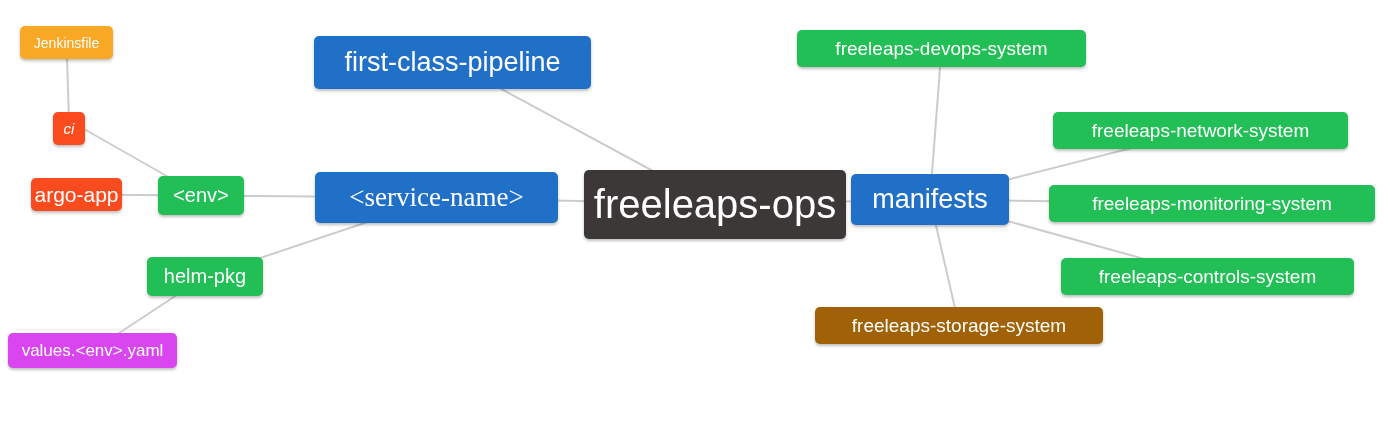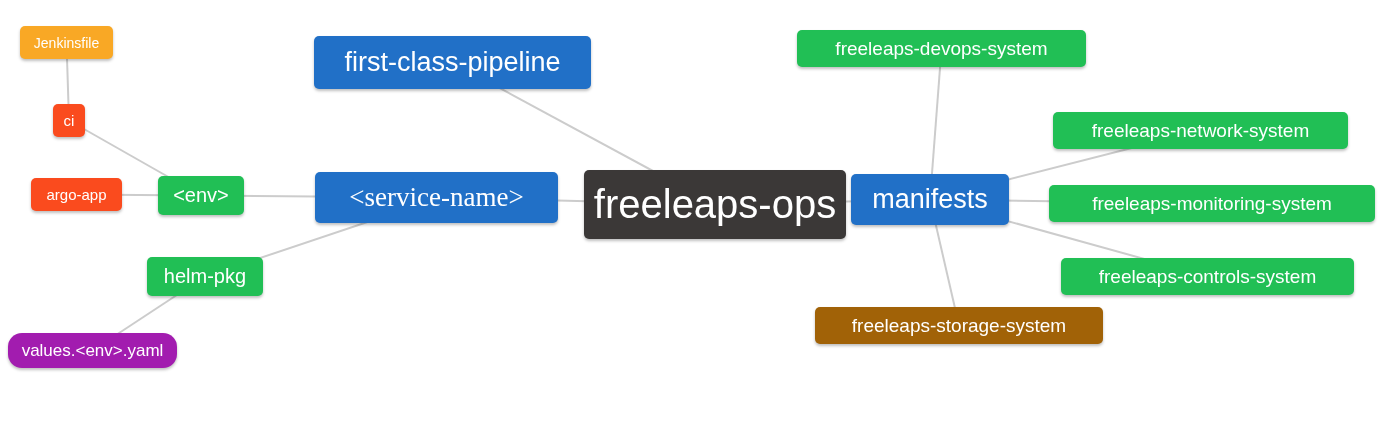--- a/index.html
+++ b/index.html
@@ -28,22 +28,22 @@
     align-items: center;
     justify-content: center;
     color: #ffffff;
     border-radius: 5px;
     box-shadow: 0 2px 3px rgba(0,0,0,0.25);
     white-space: nowrap;
     cursor: pointer;
   }
   
   .n-jenkinsfile          { left: 20px;   top: 26px;  width: 93px;  height: 33px; font-size: 14px; }
-  .n-ci                   { left: 53px;   top: 104px; width: 32px;  height: 33px; font-size: 15px; }
-  .n-argo-app             { left: 31px;   top: 178px; width: 91px;  height: 33px; font-size: 15px; }
+  .n-ci                   { left: 53px;   top: 112px; width: 32px;  height: 33px; font-size: 15px; font-style: italic; }
+  .n-argo-app             { left: 31px;   top: 178px; width: 91px;  height: 33px; font-size: 21px; }
   .n-env                  { left: 158px;  top: 176px; width: 86px;  height: 39px; font-size: 20px; }
   .n-helm-pkg             { left: 147px;  top: 257px; width: 116px; height: 39px; font-size: 20px; }
   .n-values-env-yaml      { left: 8px;    top: 333px; width: 169px; height: 35px; font-size: 17px; }
   .n-first-class-pipeline { left: 314px;  top: 36px;  width: 277px; height: 53px; font-size: 27px; }
   .n-service-name         { left: 315px;  top: 172px; width: 243px; height: 51px; font-size: 27px; font-family: Liberation Serif, serif; }
   .n-freeleaps-ops        { left: 584px;  top: 170px; width: 262px; height: 69px; font-size: 40px; }
   .n-manifests            { left: 851px;  top: 174px; width: 158px; height: 51px; font-size: 27px; align-items: center; }
   .n-devops-system        { left: 797px;  top: 30px;  width: 289px; height: 37px; font-size: 19px; text-align: right; }
   .n-network-system       { left: 1053px; top: 112px; width: 295px; height: 37px; font-size: 19px; }
   .n-monitoring-system    { left: 1049px; top: 185px; width: 326px; height: 37px; font-size: 19px; align-items: center; }
@@ -85,21 +85,21 @@
   </div>
 
   <div class="node n-env" style="background-color: rgb(33, 191, 85);">
     <span>&lt;env&gt;</span>
   </div>
 
   <div class="node n-helm-pkg" style="background-color: rgb(33, 191, 85);">
     <span>helm-pkg</span>
   </div>
 
-  <div class="node n-values-env-yaml" style="background-color: #a21caf; border-radius: 14px;">
+  <div class="node n-values-env-yaml" style="background-color: #d946ef;">
     <span>values.&lt;env&gt;.yaml</span>
   </div>
 
   <div class="node n-first-class-pipeline" style="background-color: rgb(33, 112, 199);">
     <span>first-class-pipeline</span>
   </div>
 
   <div class="node n-service-name" style="background-color: rgb(33, 112, 199);">
     <span>&lt;service-name&gt;</span>
   </div>

